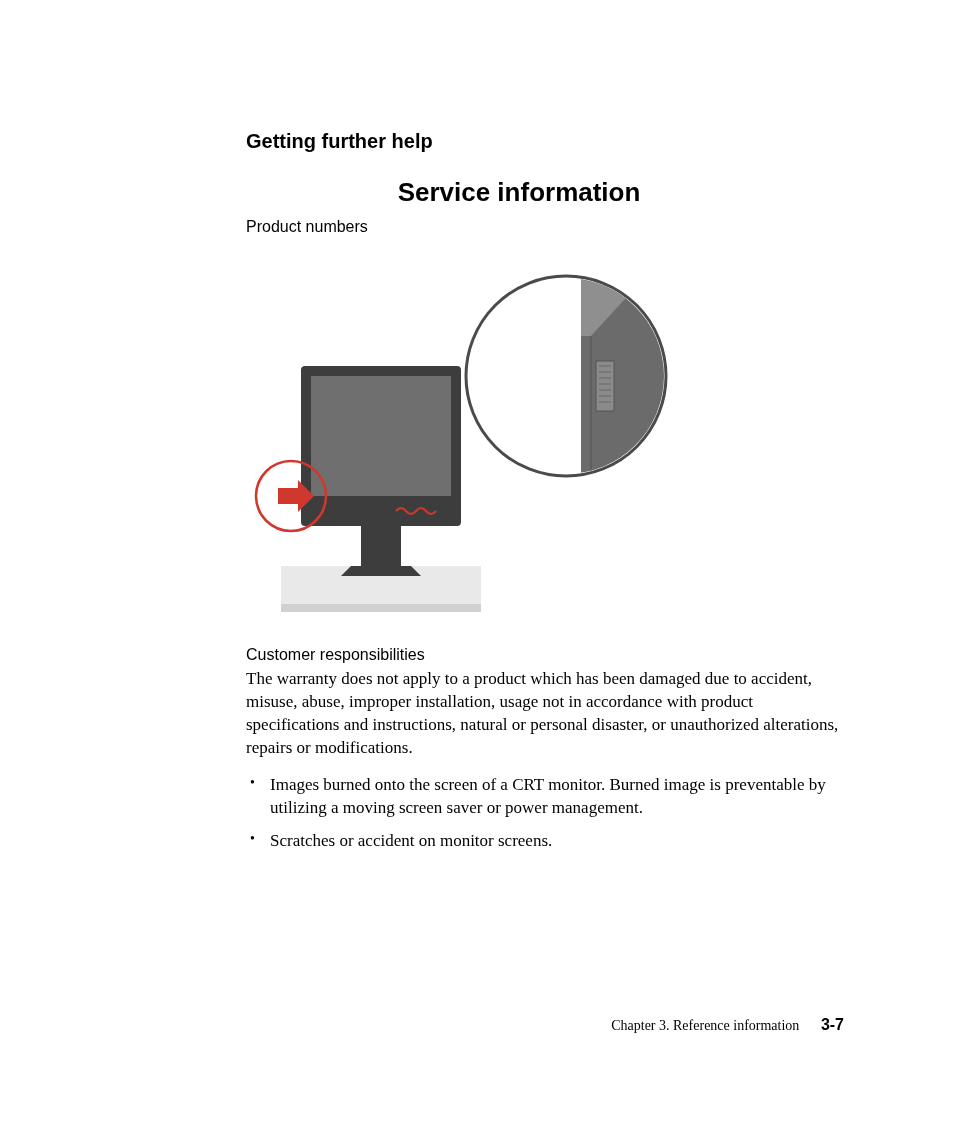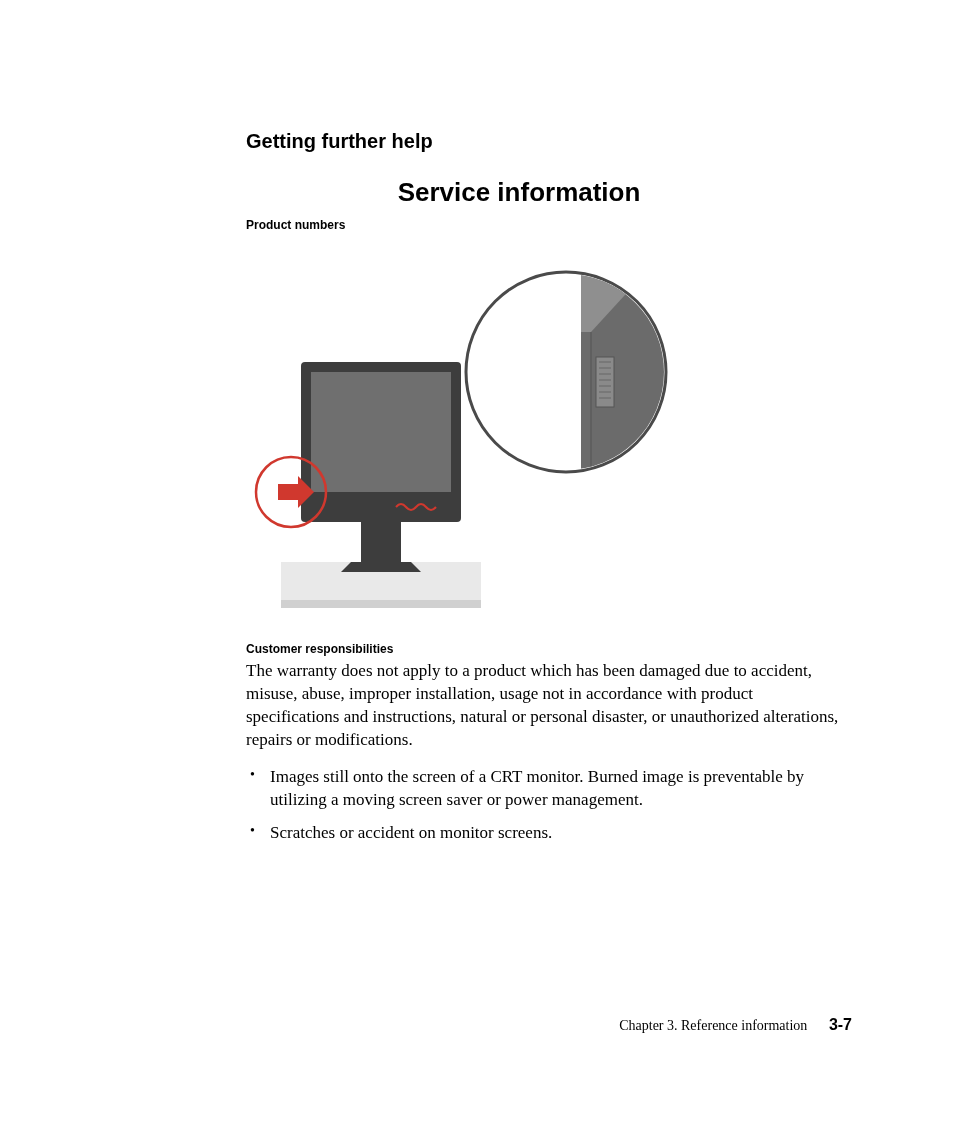--- a/index.html
+++ b/index.html
@@ -35,22 +35,22 @@
     padding: 0 2px;
     color: #000;
   }
   h1.h-service {
     font-size: 26px;
     font-weight: 700;
     margin: 24px 0 10px 0;
     text-align: center;
   }
   h2.h-sub {
-    font-size: 12px;
-    font-weight: 700;
+    font-size: 16px;
+    font-weight: 400;
     margin: 4px 0 4px 56px;
   }
   .figure-wrap {
     margin: 30px 0 20px 56px;
     width: 430px;
     height: 360px;
     position: relative;
   }
   .figure-wrap svg {
     display: block;
@@ -71,21 +71,21 @@
   ul.bullets li::before {
     content: "•";
     position: absolute;
     left: 4px;
     top: 0;
     font-size: 14px;
   }
   .footer {
     position: absolute;
     bottom: 48px;
-    right: 102px;
+    right: 110px;
     font-size: 14px;
   }
   .footer .chap {
     font-family: "Times New Roman", Times, serif;
     font-size: 14px;
     margin-right: 18px;
   }
   .footer .pg {
     font-family: Helvetica, Arial, sans-serif;
     font-weight: 700;
@@ -147,21 +147,21 @@
         <circle cx="45" cy="230" r="35" fill="none" stroke="#d0382e" stroke-width="2.5"></circle>
         <polygon points="32,222 52,222 52,214 68,230 52,246 52,238 32,238" fill="#d0382e"></polygon>
       </g>
     </svg>
   </div>
 
   <h2 class="h-sub sans">Customer responsibilities</h2>
   <p class="body">The warranty does not apply to a product which has been damaged due to accident, misuse, abuse, improper installation, usage not in accordance with product specifications and instructions, natural or personal disaster, or unauthorized alterations, repairs or modifications.</p>
 
   <ul class="bullets">
-    <li>Images still onto the screen of a CRT monitor. Burned image is preventable by utilizing a moving screen saver or power management.</li>
+    <li>Images burned onto the screen of a CRT monitor. Burned image is preventable by utilizing a moving screen saver or power management.</li>
     <li>Scratches or accident on monitor screens.</li>
   </ul>
 
   <div class="footer">
     <span class="chap">Chapter 3. Reference information</span>
     <span class="pg">3-7</span>
   </div>
 
 </div>
 

